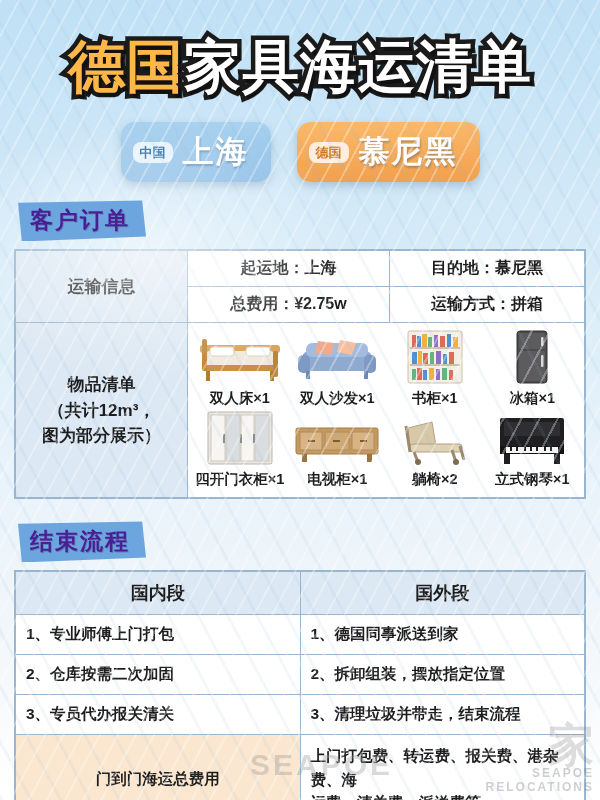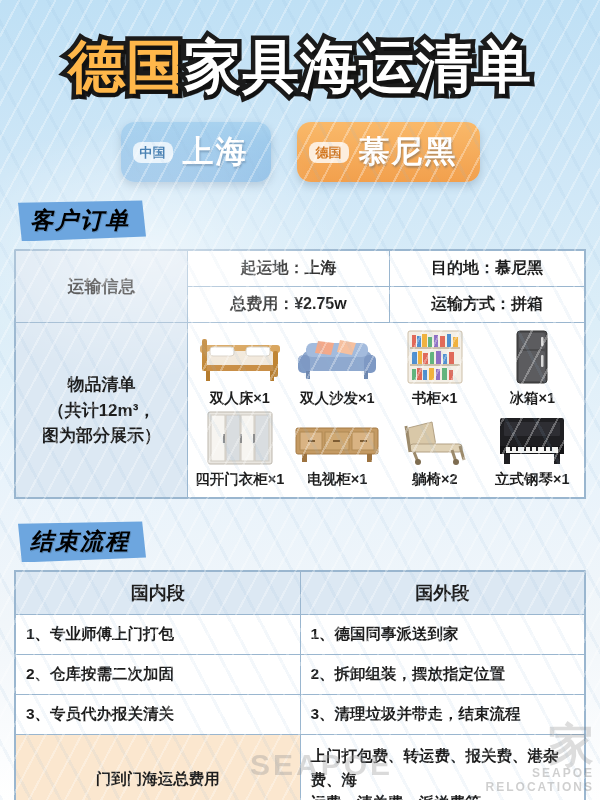--- a/index.html
+++ b/index.html
@@ -87,28 +87,27 @@
     text-shadow: 1px 2px 2px rgba(40,70,100,0.35);
     letter-spacing: 2px;
   }
 
   
   .section-head {
     display: inline-block;
     position: relative;
     margin-left: 18px;
     padding: 5px 16px 5px 12px;
-    color: #000000;
+    color: #4c1d95;
     font-size: 23px;
     font-weight: 700;
     letter-spacing: 2px;
     background: #6da6df;
     text-shadow: 1px 1px 0 rgba(0,0,0,0.18);
     clip-path: polygon(0% 6%, 97% 0%, 100% 88%, 3% 100%);
-    font-style: italic;
   }
   .head-row { margin-top: 18px; }
   .head-row.second { margin-top: 22px; }
 
   
   .table-wrap {
     margin: 8px 14px 0 14px;
     border: 1px solid #9ab6cf;
     background: rgba(255,255,255,0.72);
   }

